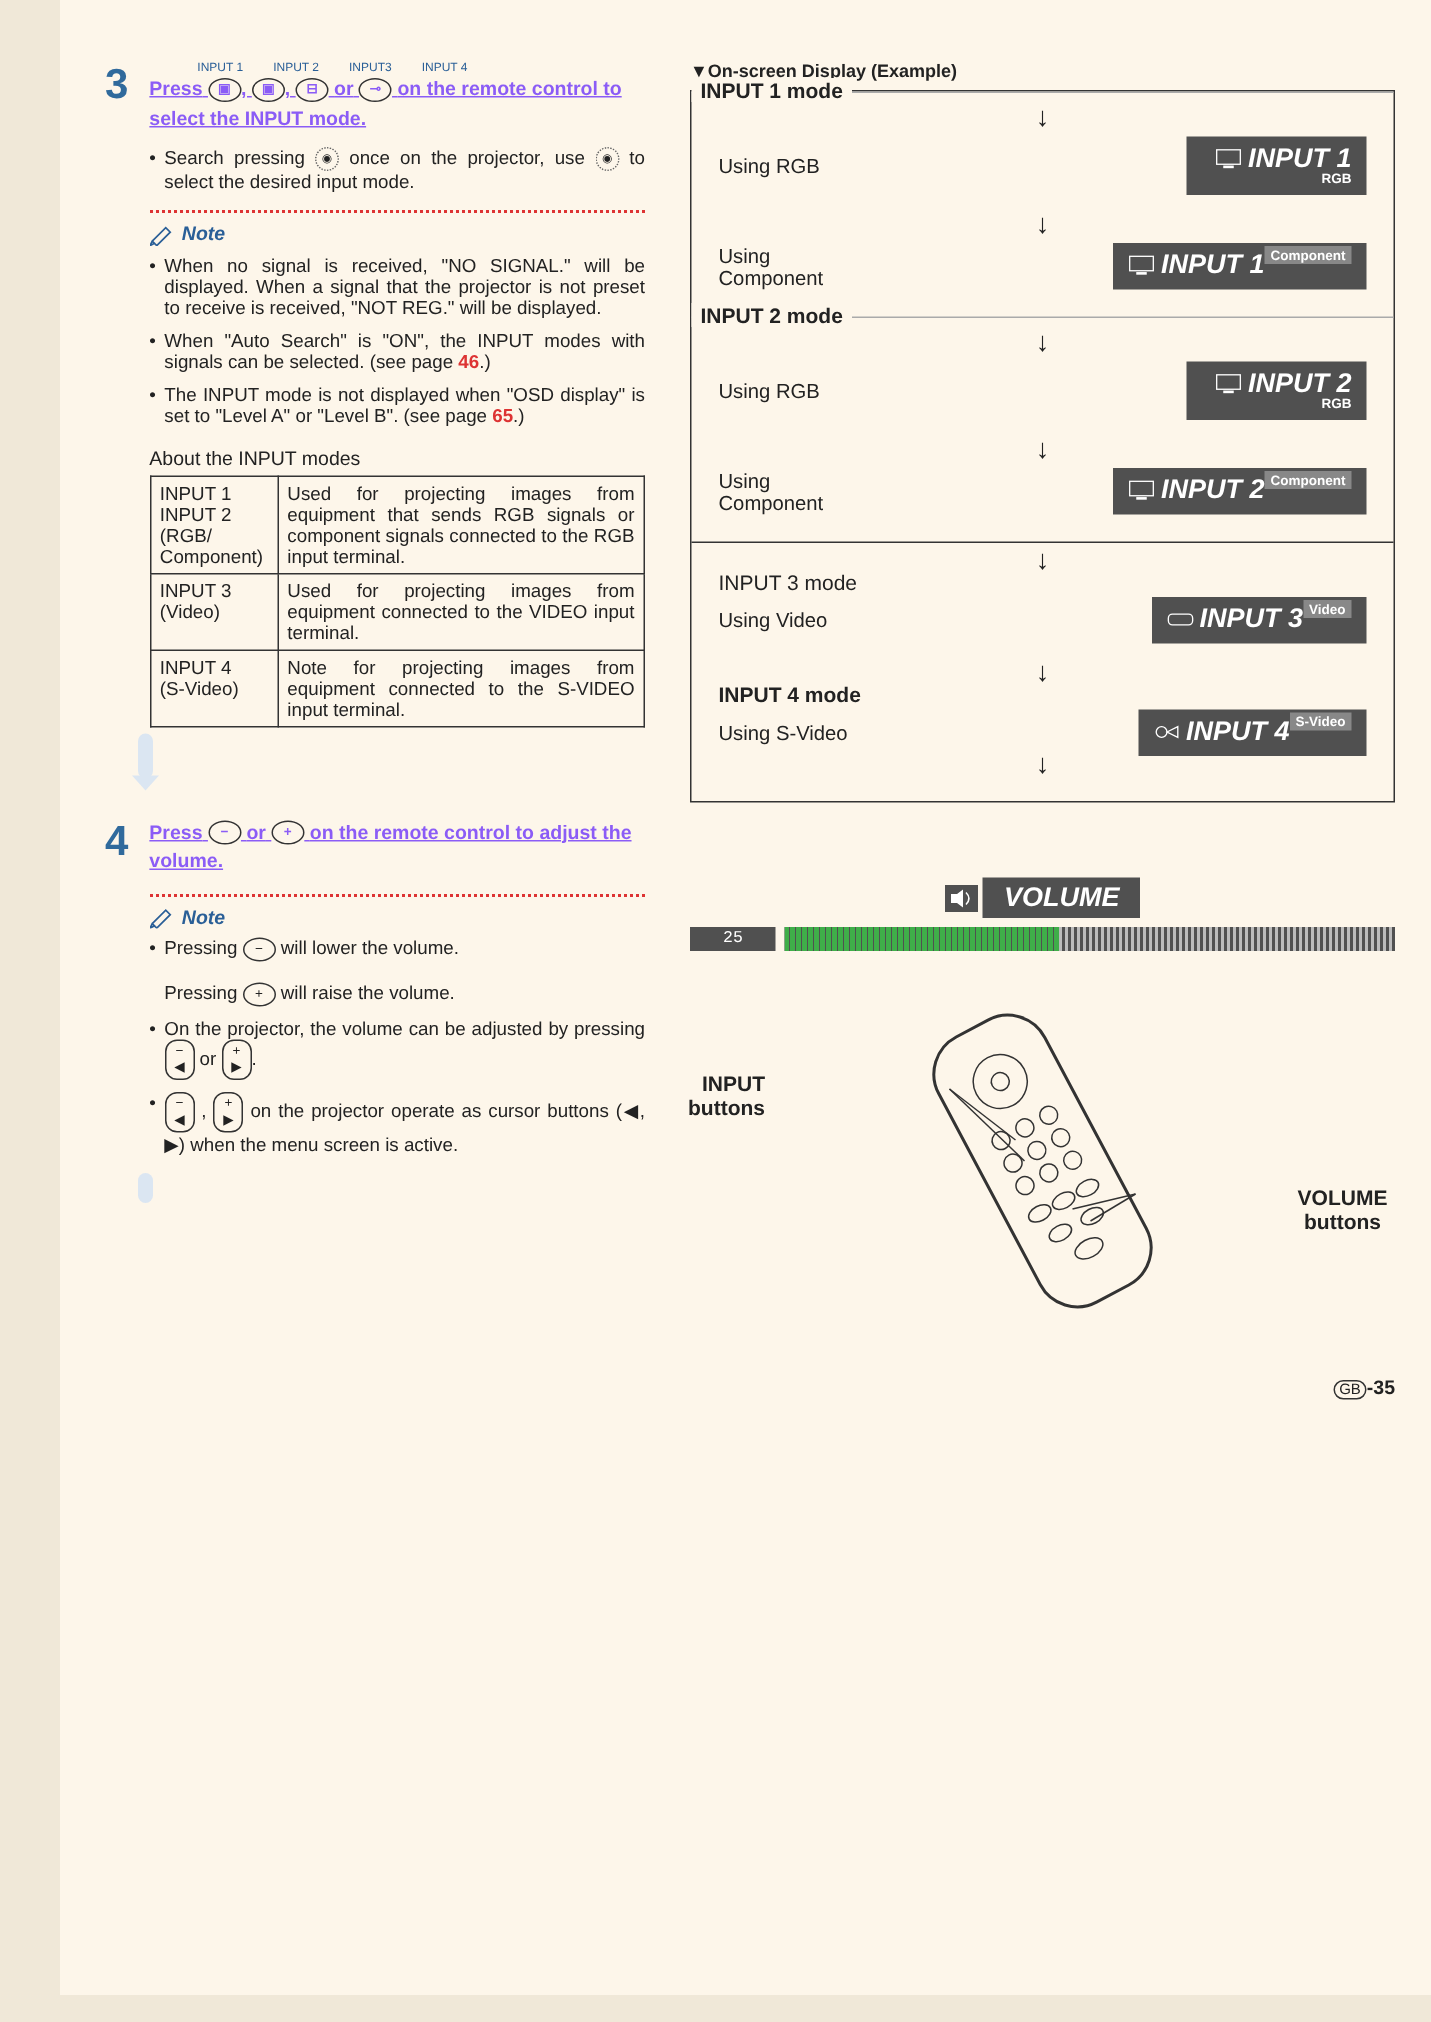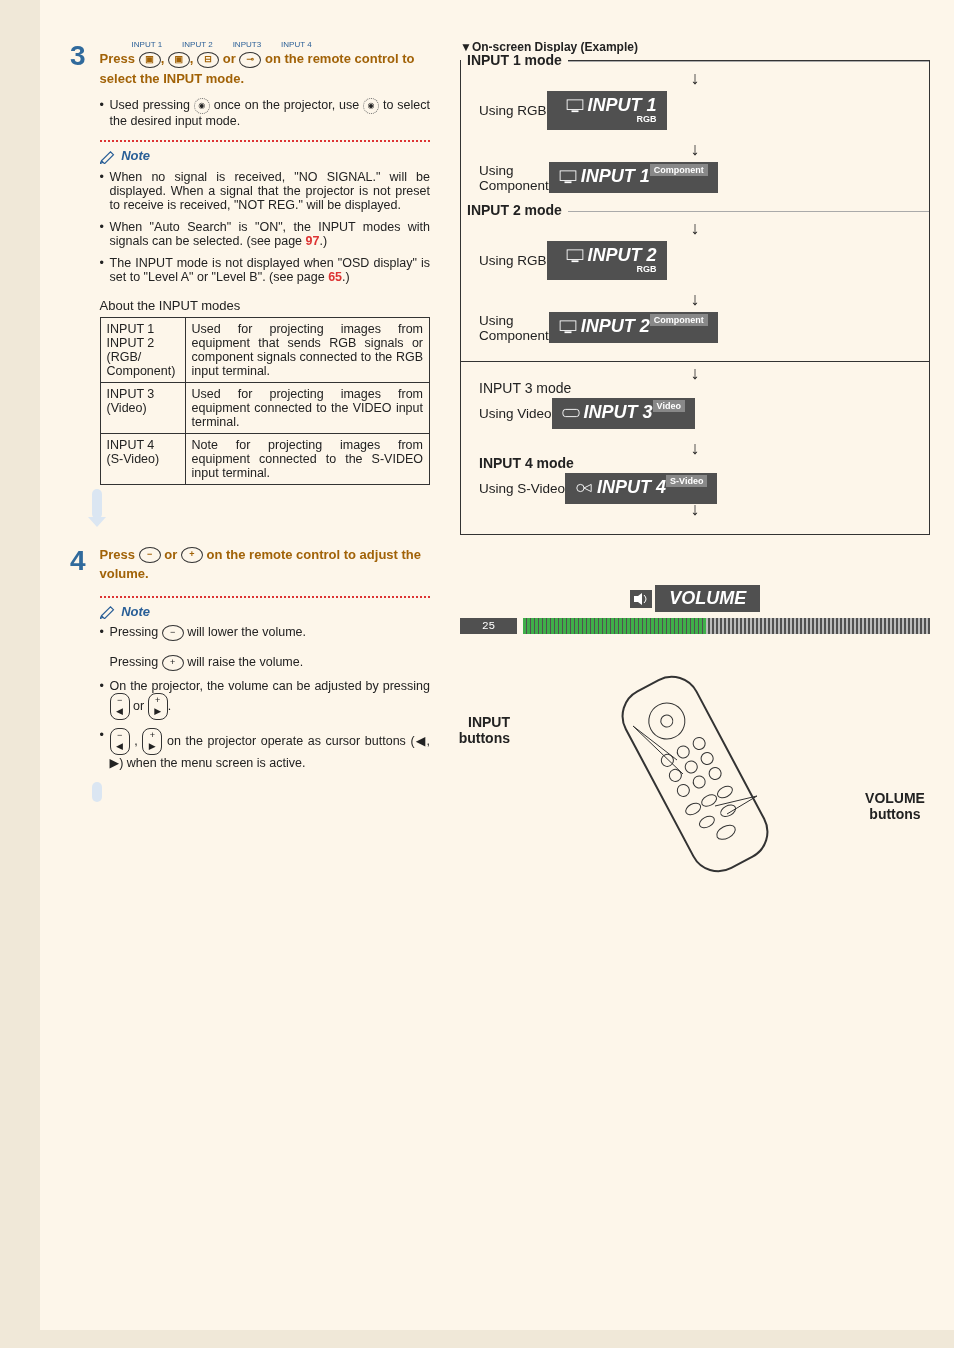--- a/index.html
+++ b/index.html
@@ -23,21 +23,21 @@
   .left { width: 360px; }
   .right { flex: 1; }
 
   .stepnum {
     font-size: 28px;
     font-weight: bold;
     color: #306a9c;
     margin-right: 6px;
     vertical-align: top;
   }
-  .step-head { font-weight: bold; color: #a16207; line-height: 1.5; }
+  .step-head { font-weight: bold; color: #8b5cf6; line-height: 1.5; text-decoration: underline; }
 
   .btn-oval {
     display: inline-block;
     width: 20px; height: 14px;
     border: 1px solid #333;
     border-radius: 50%;
     font-size: 9px;
     text-align: center;
     line-height: 13px;
     vertical-align: middle;
@@ -100,21 +100,21 @@
 
   .step4-block { margin-top:26px; }
 
   
   .osd-title { font-size:12px; font-weight:bold; margin-bottom:6px;}
   .osd-title .tri { display:inline-block; }
   .osd-box {
     border:1px solid #333; padding:14px 18px 18px 18px;
     position:relative; background:#fdf6ea;
   }
-  .row { display:flex; align-items:center; margin:8px 0 18px 0;}
+  .row { display:flex; align-items:center; justify-content:space-between; margin:8px 0 18px 0;}
   .row .lbl { font-size:13.5px; }
   .badge {
     background:#505050; color:#fff; padding:4px 10px 6px 10px;
     font-style:italic; font-weight:bold; font-size:18px;
     min-width:100px; text-align:right; position:relative;
   }
   .badge .ico {
     width:18px;height:14px; display:inline-block; vertical-align:middle;
     margin-right:4px;
   }
@@ -188,37 +188,37 @@
               <span>Press</span>
               <span class="btn-oval">▣</span>,
               <span class="btn-oval">▣</span>,
               <span class="btn-oval">⊟</span>
               <span>or</span>
               <span class="btn-oval">⊸</span>
               <span>on the remote control to select the INPUT mode.</span>
             </div>
             <ul class="sq" style="margin-top:10px;">
               <li>
-                <span>Used pressing</span>
+                <span>Search pressing</span>
                 <span class="btn-round">◉</span>
                 <span>once on the projector, use</span>
                 <span class="btn-round">◉</span>
                 <span>to select the desired input mode.</span>
               </li>
             </ul>
 
             <div class="note-hdr">
               <svg class="pen" viewBox="0 0 24 18">
                   <path d="M2 14 L14 2 L18 6 L6 18 Z M0 18 L4 16 L2 14 Z" fill="none" stroke="#2a5f97" stroke-width="1.5"></path>
                 </svg>
               <span>Note</span>
             </div>
             <ul class="sq">
               <li>When no signal is received, "NO SIGNAL." will be displayed. When a signal that the projector is not preset to receive is received, "NOT REG." will be displayed.</li>
-              <li><span>When "Auto Search" is "ON", the INPUT modes with signals can be selected. (see page </span><span class="pglink">97</span><span>.)</span></li>
+              <li><span>When "Auto Search" is "ON", the INPUT modes with signals can be selected. (see page </span><span class="pglink">46</span><span>.)</span></li>
               <li><span>The INPUT mode is not displayed when "OSD display" is set to "Level A" or "Level B". (see page </span><span class="pglink">65</span><span>.)</span></li>
             </ul>
 
             <div class="tbl-title">About the INPUT modes</div>
             <table class="inputmodes">
               <tbody>
                   <tr>
                 <td style="white-space:pre-line">INPUT 1
 INPUT 2
 (RGB/
@@ -415,13 +415,16 @@
           </g>
           <line x1="48" y1="62" x2="92" y2="96" stroke="#333"></line>
           <line x1="48" y1="62" x2="98" y2="110" stroke="#333"></line>
           <line x1="172" y1="132" x2="130" y2="142" stroke="#333"></line>
           <line x1="172" y1="132" x2="142" y2="150" stroke="#333"></line>
         </svg>
       </div>
     </div>
   </div>
 
+  <div class="page-num">
+    <span class="gb">GB</span><b>-35</b>
+  </div>
 </div>
 
 </body></html>

